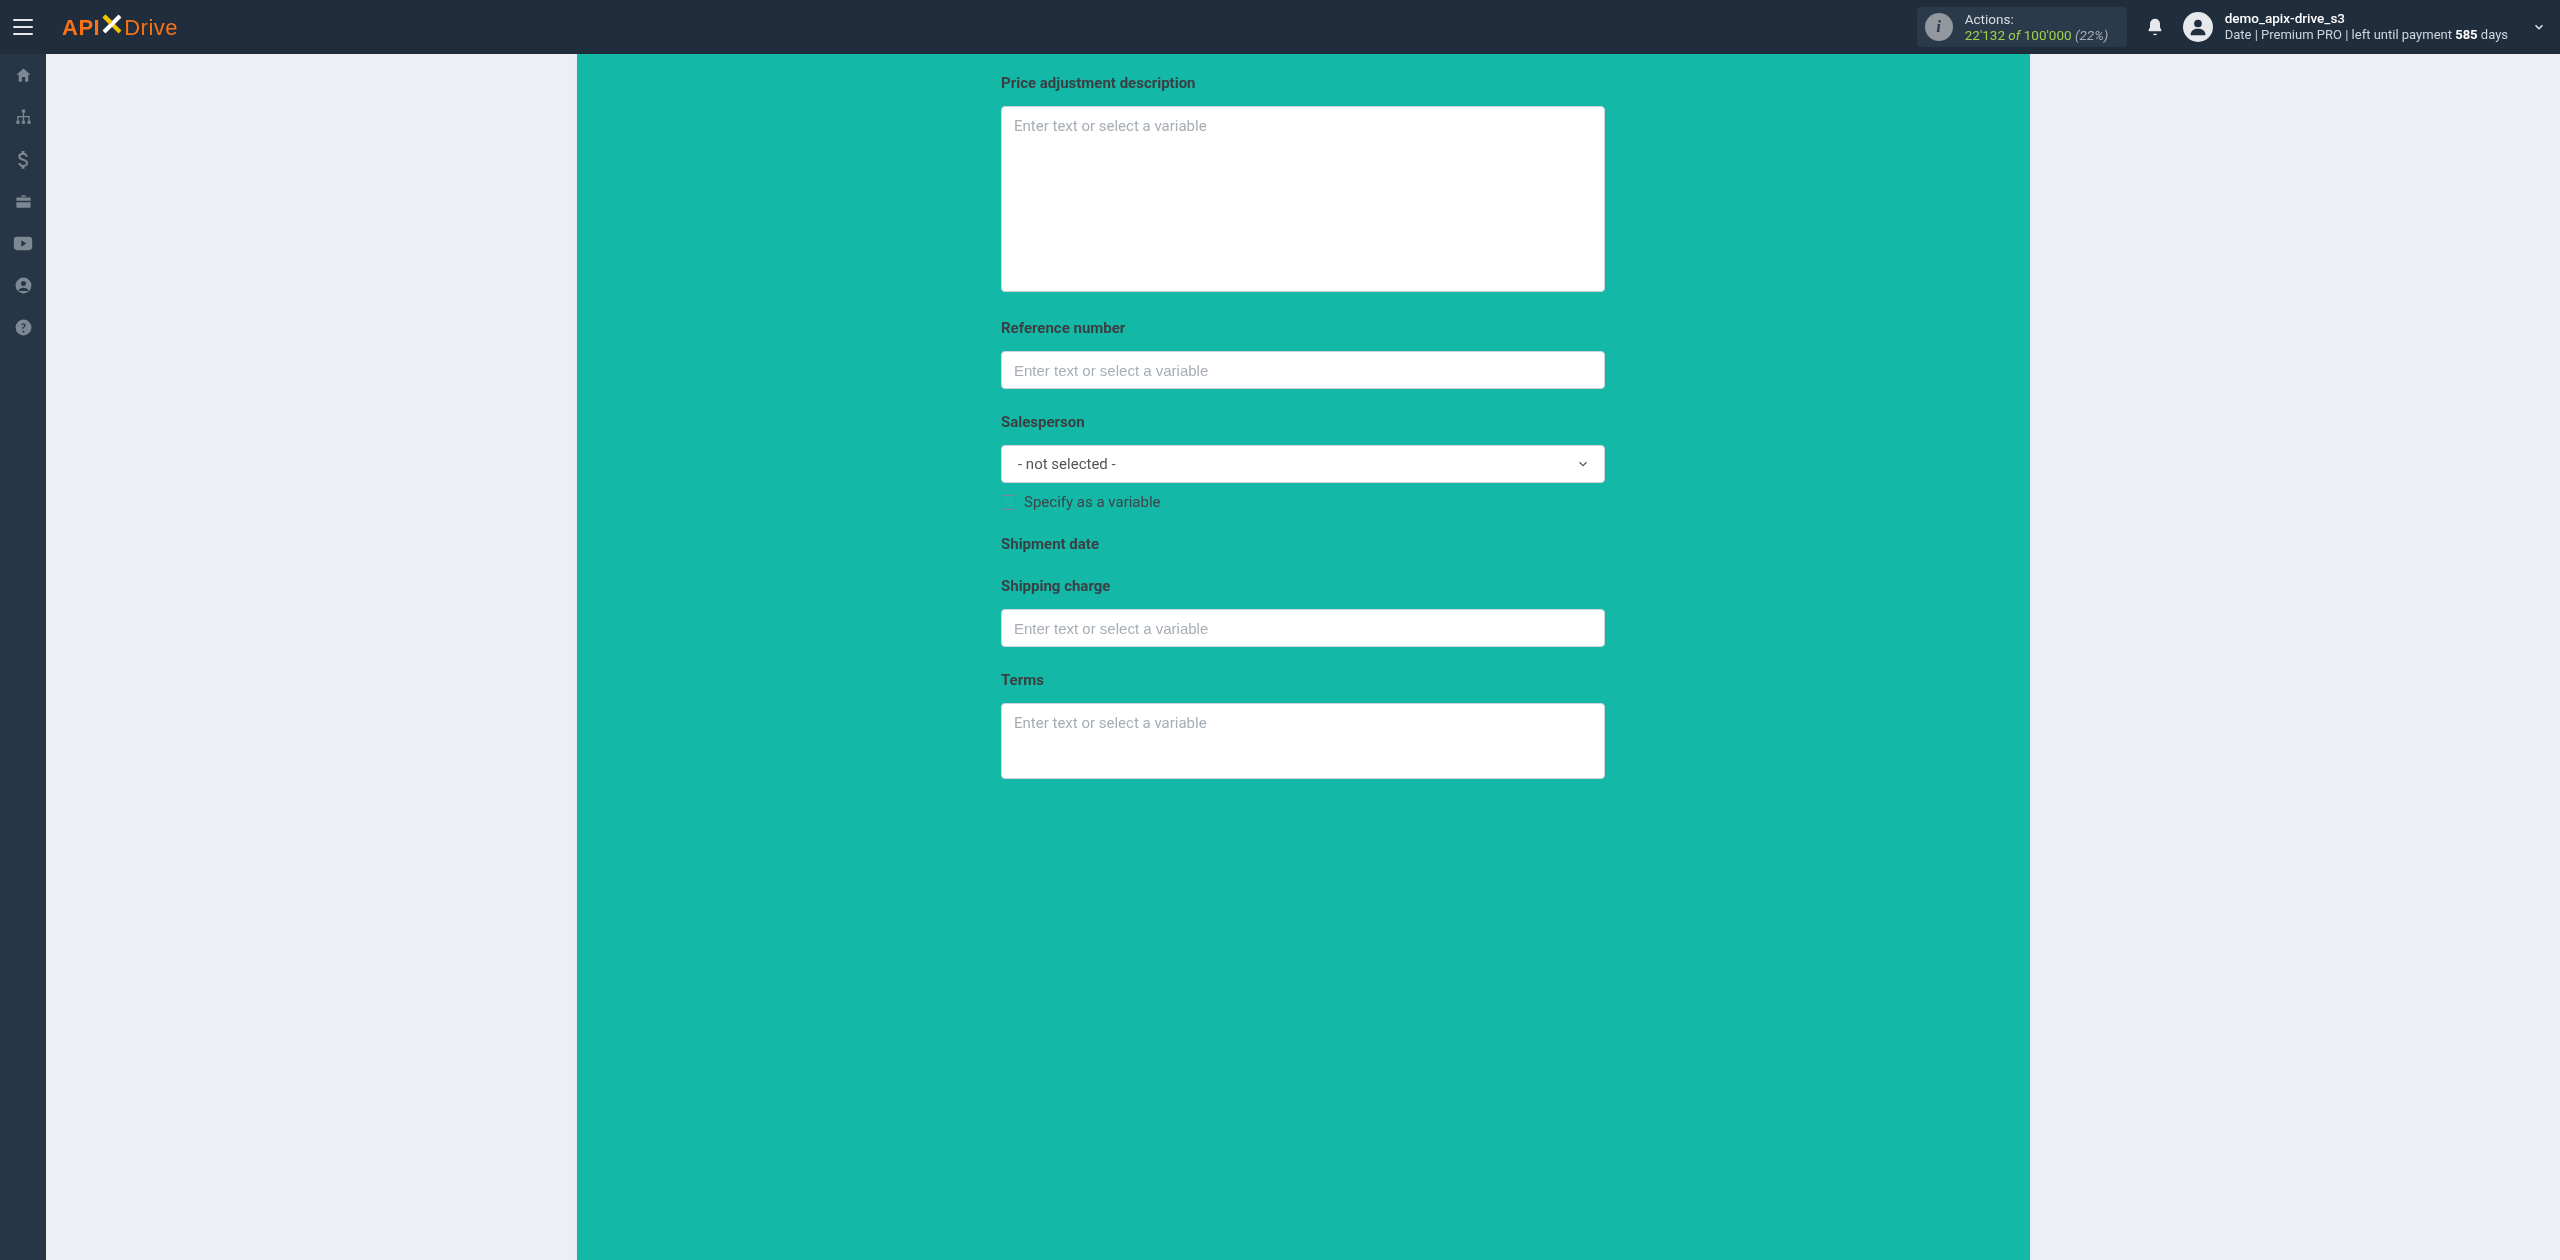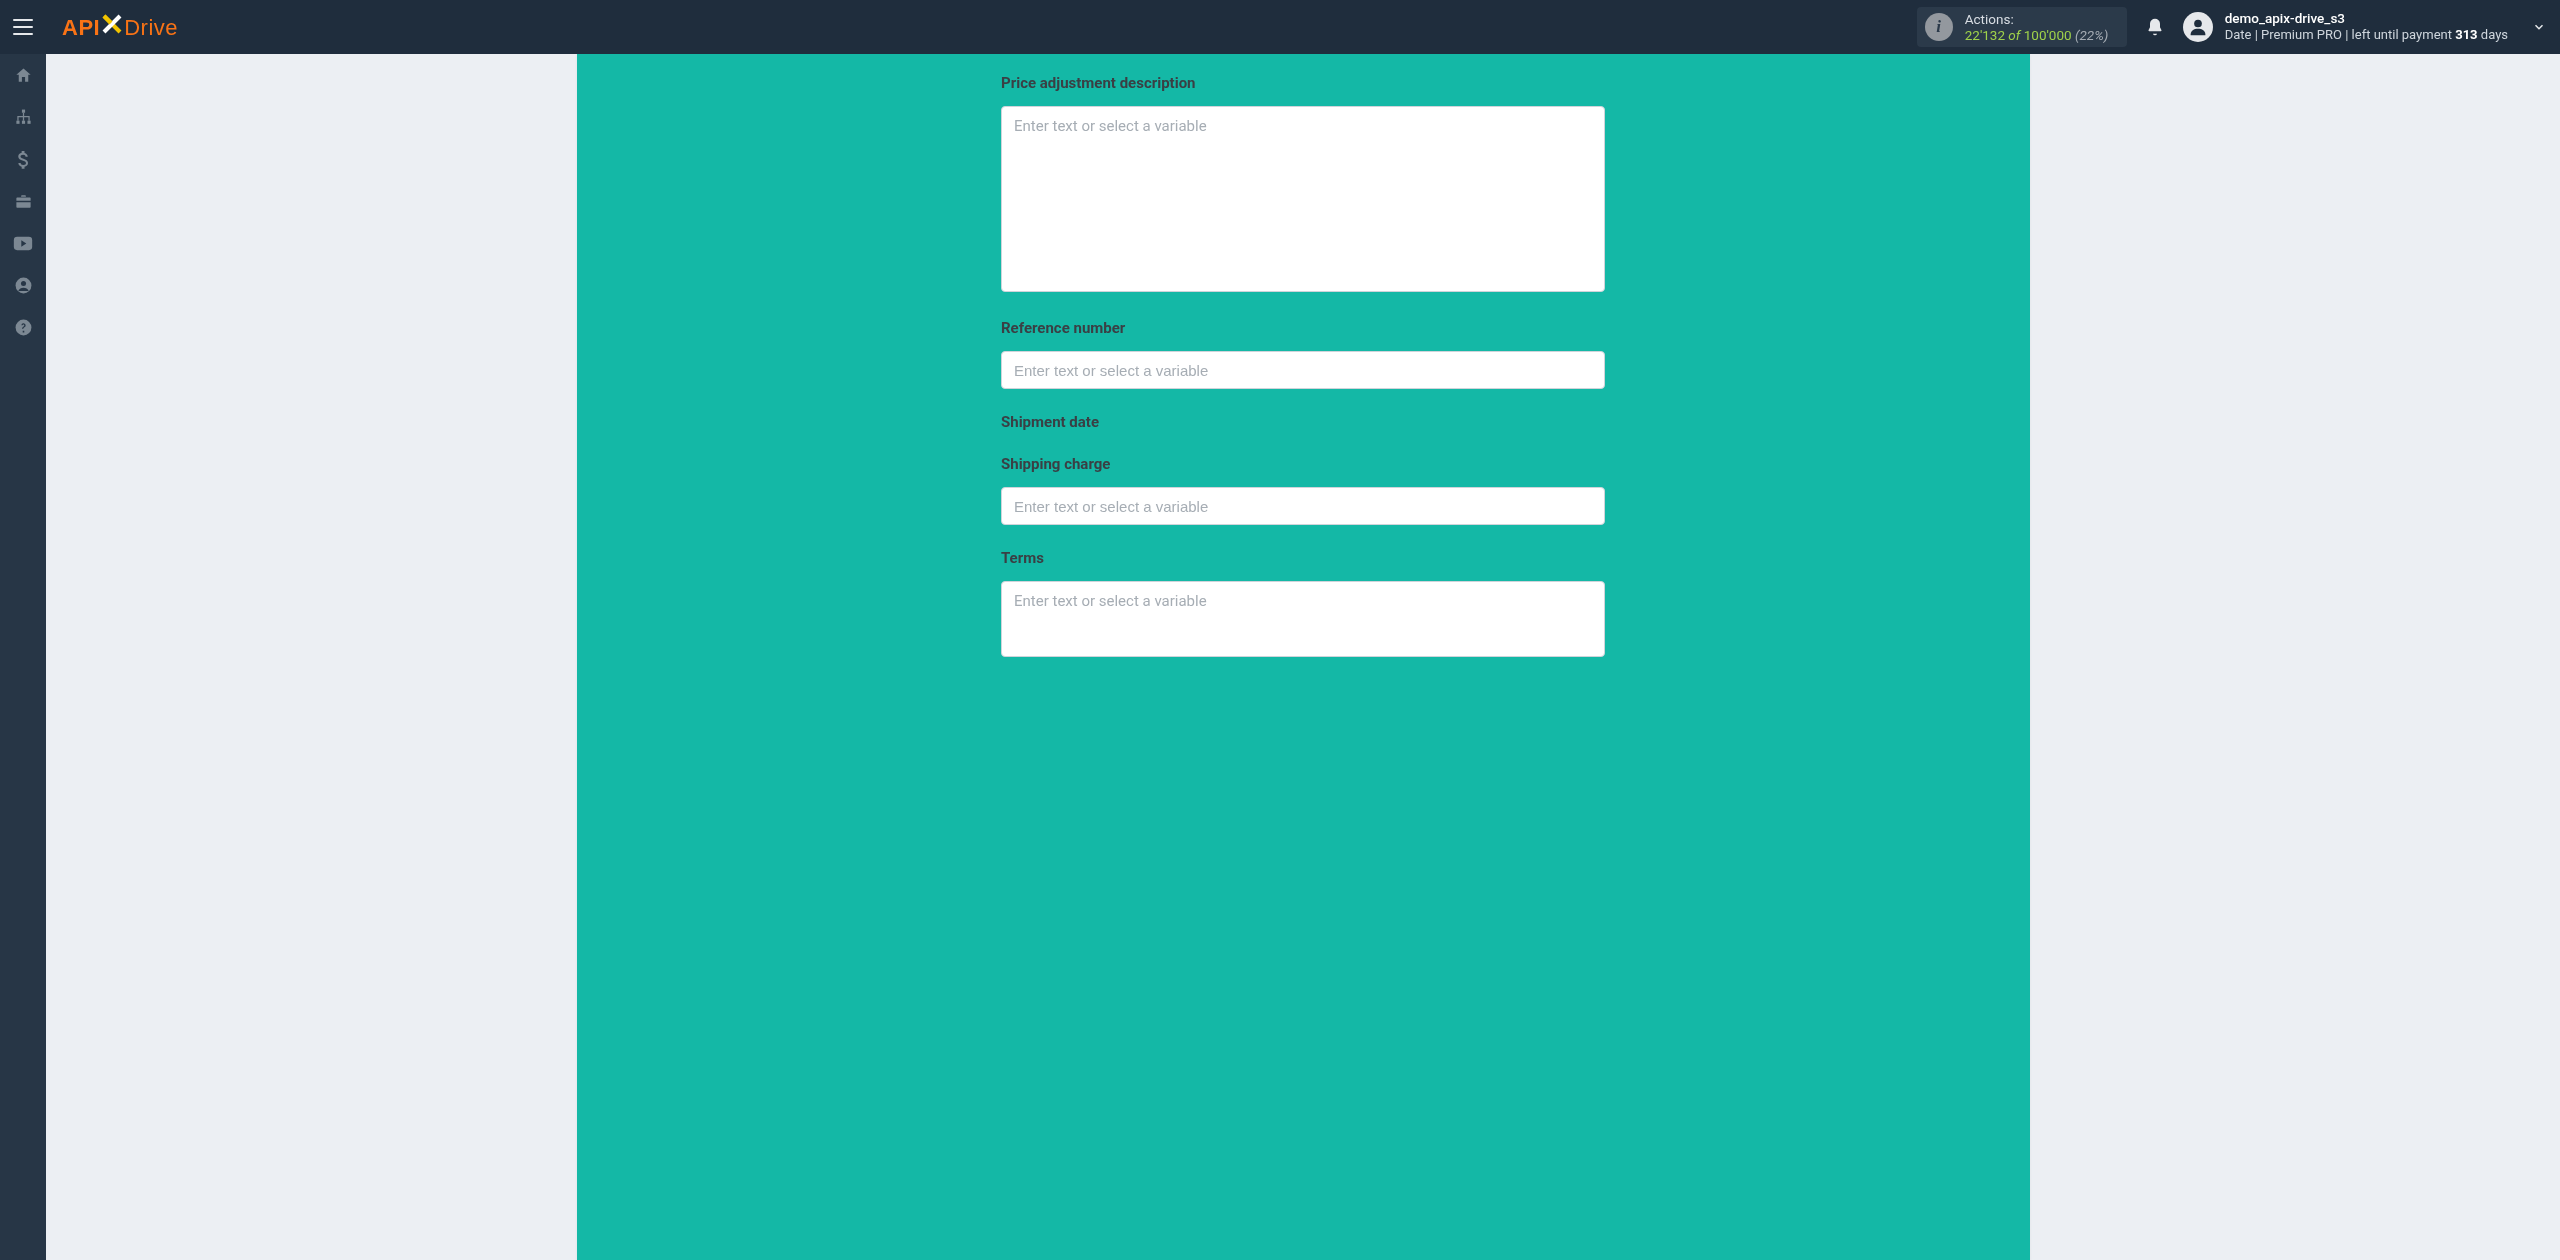--- a/index.html
+++ b/index.html
@@ -296,21 +296,21 @@
           <circle cx="12" cy="8.2" r="4.2"></circle>
           <path d="M4 20c0-3.8 3.6-6 8-6s8 2.2 8 6v1H4v-1z"></path>
         </svg>
       </div>
       <div class="user-text">
         <div class="uname">demo_apix-drive_s3</div>
         <div class="plan">
           <span>Date |</span>
           <span>Premium PRO</span>
           <span>|  left until payment</span>
-          <span class="days">313</span>
+          <span class="days">585</span>
           <span>days</span>
         </div>
       </div>
       <div class="caret-down">
         <svg width="14" height="14" viewBox="0 0 24 24" fill="none" stroke="currentColor" stroke-width="2.5">
           <polyline points="6 9 12 15 18 9"></polyline>
         </svg>
       </div>
     </div>
   </div>
@@ -369,20 +369,35 @@
       <div class="field">
         <label class="field-label">Price adjustment description</label>
         <textarea class="textarea" placeholder="Enter text or select a variable" style=""></textarea>
       </div>
 
       <div class="field">
         <label class="field-label">Reference number</label>
         <input type="text" class="text-input" placeholder="Enter text or select a variable" style="">
       </div>
 
+      <div class="field">
+        <label class="field-label">Salesperson</label>
+        <div class="select-box">
+          <span>- not selected -</span>
+          <span class="chev">
+            <svg width="14" height="14" viewBox="0 0 24 24" fill="none" stroke="currentColor" stroke-width="2">
+                <polyline points="6 9 12 15 18 9"></polyline>
+              </svg>
+          </span>
+        </div>
+        <div class="checkbox-row">
+          <div class="checkbox"></div>
+          <span>Specify as a variable</span>
+        </div>
+      </div>
 
       <div class="field">
         <label class="field-label">Shipment date</label>
       </div>
 
       <div class="field">
         <label class="field-label">Shipping charge</label>
         <input type="text" class="text-input" placeholder="Enter text or select a variable" style="">
       </div>
 

